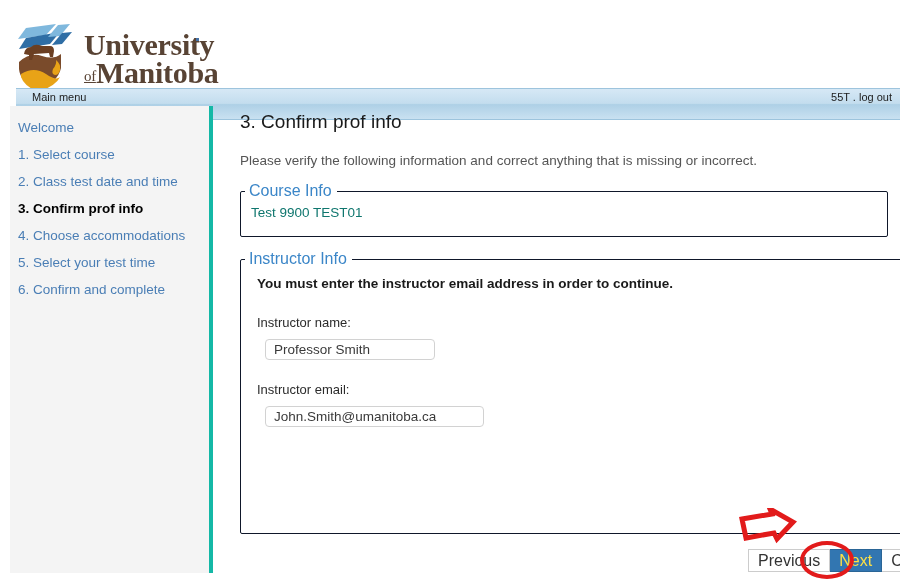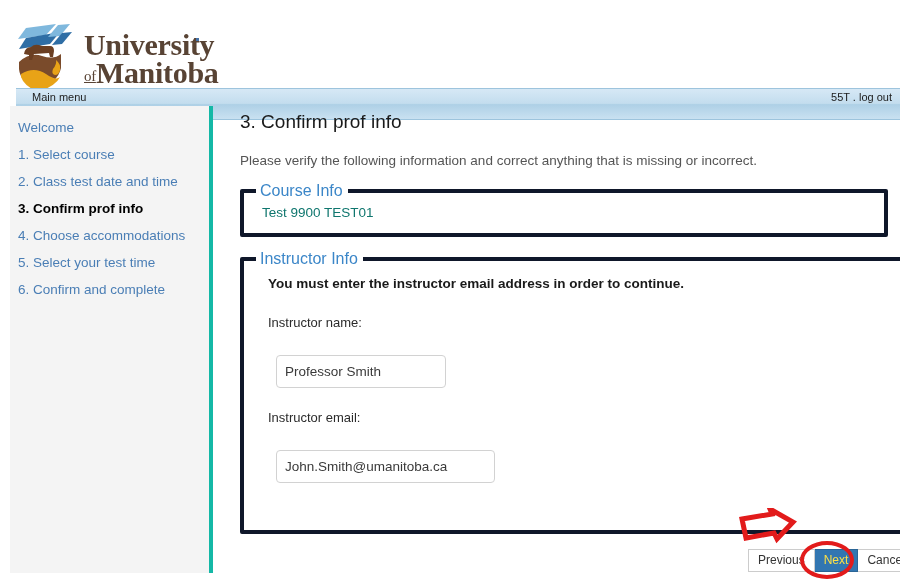--- a/index.html
+++ b/index.html
@@ -86,23 +86,23 @@
   .page-title {
     font-size: 19px; color: #1a1a1a; font-weight: normal;
     margin: 0; padding: 4px 0 0 8px; line-height: 24px;
   }
   .page-sub {
     font-size: 13.5px; color: #555; padding: 6px 0 0 8px; line-height: 17px; margin-top: 12px;
   }
 
   fieldset.card {
     margin: 12px 0 0 8px;
-    border: 4px solid #0f172a;
+    border: 1px solid #0f172a;
     border-radius: 2px;
-    padding: 0 0 0 8px;
+    padding: 0 0 0 0;
     background: #fff;
   }
   fieldset.card > legend {
     font-size: 16px; color: #3b86c8; font-weight: normal;
     padding: 0 5px 0 4px; margin-left: 4px;
     line-height: 20px;
   }
   #course-card { width: 648px; height: 56px; }
   #course-card .card-body { padding: 3px 0 0 10px; }
   .course-line { font-size: 13.5px; color: #0f766e; line-height: 18px; }
@@ -110,42 +110,42 @@
   #instructor-card { width: 668px; height: 285px; position: relative; }
   #instructor-card .card-body { padding: 6px 0 0 12px; }
   .warning-text {
     font-size: 13.5px; color: #1a1a1a; font-weight: bold;
     line-height: 18px; padding-left: 4px;
   }
   .field-block { padding: 20px 0 0 4px; }
   .field-label { font-size: 13px; color: #2b2b2b; line-height: 17px; }
   .field-input {
     display: block;
-    margin-top: 24px; margin-left: 8px;
-    height: 33px;
+    margin-top: 8px; margin-left: 8px;
+    height: 21px;
     border: 1px solid #d2d2d2;
     border-radius: 4px;
     background: #fff;
     color: #3a3a3a;
     font-size: 13.5px;
     font-family: "Liberation Sans", sans-serif;
     padding: 0 8px;
     outline: none;
   }
   #instructor-name-input { width: 170px; }
   #instructor-email-input { width: 219px; }
 
   
   .button-bar {
     position: absolute; left: 748px; top: 549px;
     display: flex; align-items: stretch;
   }
   .btn {
     font-family: "Liberation Sans", sans-serif;
-    font-size: 12px;
+    font-size: 16px;
     line-height: 21px;
     height: 23px;
     padding: 0 9px;
     border: 1px solid #cccccc;
     background: #ffffff;
     color: #333333;
     cursor: pointer;
   }
   .btn + .btn { border-left: none; }
   .btn-primary {

